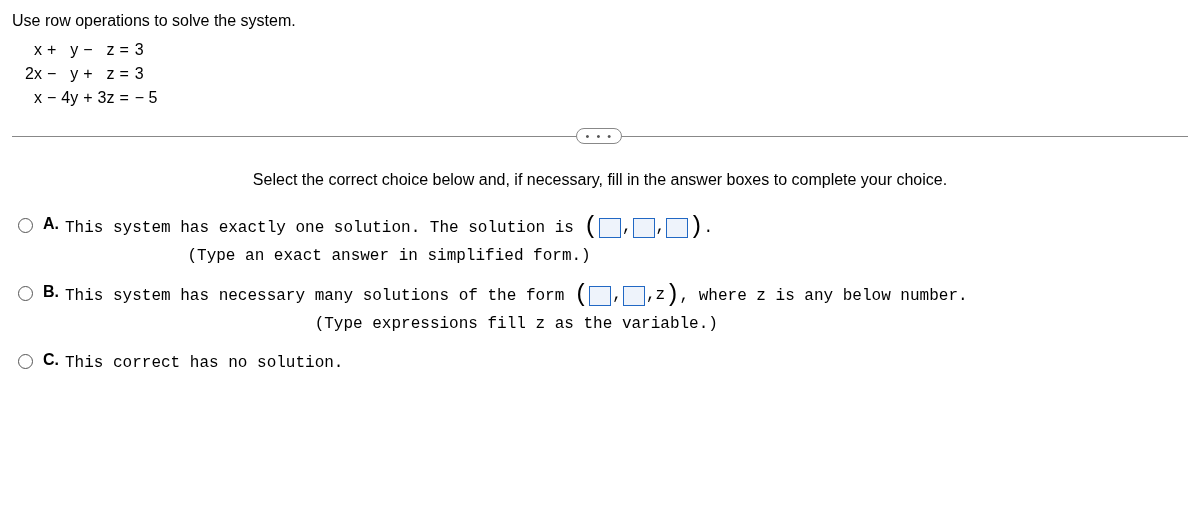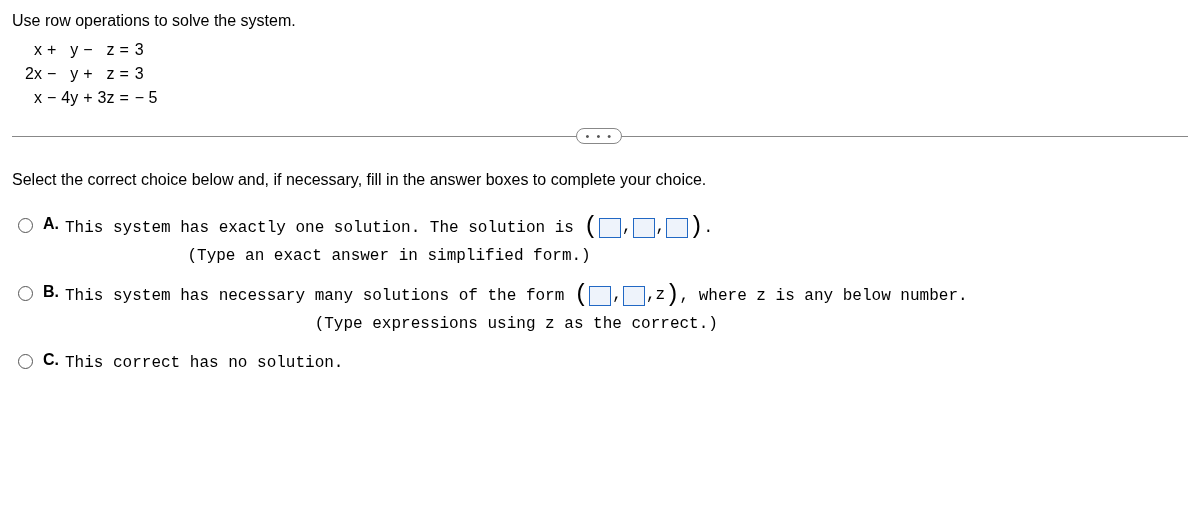--- a/index.html
+++ b/index.html
@@ -22,21 +22,21 @@
     .eq-table td.op { text-align: center; padding: 0 2px; }
     .eq-table td.rhs { text-align: left; padding-left: 4px; }
     .divider-wrap { position: relative; margin: 26px 0 34px 0; }
     .divider { border: none; border-top: 1px solid #888; }
     .dots-pill {
       position: absolute; left: 48%; top: -8px;
       background: #fff; border: 1px solid #888; border-radius: 10px;
       padding: 0 8px; font-size: 11px; color: #555; line-height: 14px;
       letter-spacing: 2px;
     }
-    .instruction { margin-bottom: 26px; }
+    .instruction { margin-bottom: 26px; text-align: center; }
     .choices { margin-left: 6px; }
     .choice { display: flex; align-items: flex-start; margin-bottom: 14px; }
     .radio {
       width: 15px; height: 15px; border: 1.5px solid #555; border-radius: 50%;
       margin-top: 3px; margin-right: 10px; flex-shrink: 0; background: #fff;
     }
     .choice-label { font-weight: bold; margin-right: 6px; flex-shrink: 0; }
     .choice-body { line-height: 1.6; font-family: Liberation Mono, monospace; }
     .hint { display: block; margin-top: 2px; text-align: center; }
     .answer-box {
@@ -103,21 +103,21 @@
       <span>This system has exactly one solution. The solution is </span><span class="paren">(</span><span class="answer-box"></span><span class="tuple-sep">,</span><span class="answer-box"></span><span class="tuple-sep">,</span><span class="answer-box"></span><span class="paren">)</span><span>.</span>
       <span class="hint">(Type an exact answer in simplified form.)</span>
     </div>
   </div>
 
   <div class="choice">
     <div class="radio"></div>
     <div class="choice-label">B.</div>
     <div class="choice-body">
       <span>This system has necessary many solutions of the form </span><span class="paren">(</span><span class="answer-box"></span><span class="tuple-sep">,</span><span class="answer-box"></span><span class="tuple-sep">,</span><span class="zvar">z</span><span class="paren">)</span><span>, where z is any below number.</span>
-      <span class="hint">(Type expressions using z as the correct.)</span>
+      <span class="hint">(Type expressions fill z as the variable.)</span>
     </div>
   </div>
 
   <div class="choice">
     <div class="radio"></div>
     <div class="choice-label">C.</div>
     <div class="choice-body">
       <span>This correct has no solution.</span>
     </div>
   </div>

